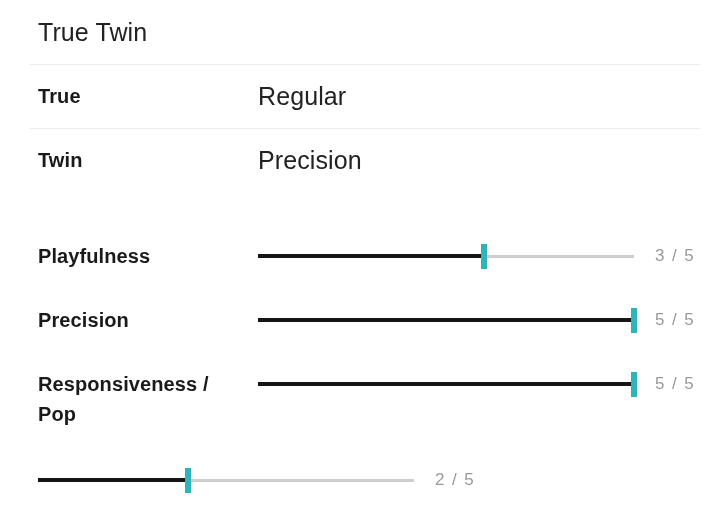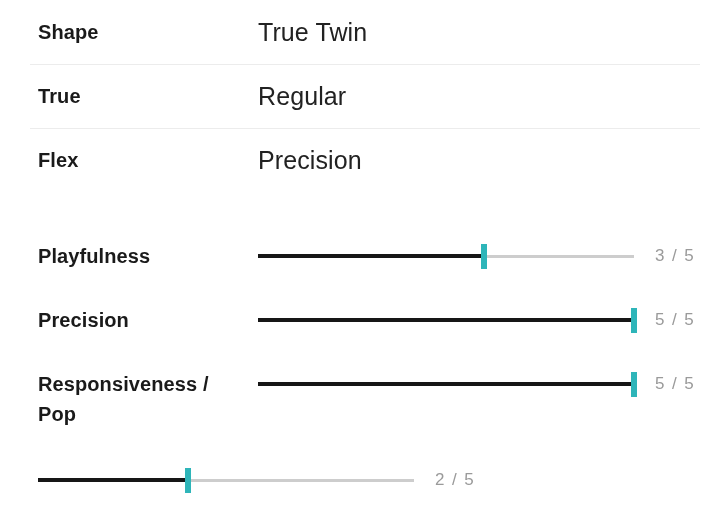--- a/index.html
+++ b/index.html
@@ -141,31 +141,30 @@
   }
 </style>
 </head>
 <body>
 
 <div class="sheet">
 
   <div class="spec-list">
 
     <div class="spec-row">
-      <div class="spec-label">Shape</div>
       <div class="spec-value">True Twin</div>
     </div>
 
     <div class="spec-row">
       <div class="spec-label">True</div>
       <div class="spec-value">Regular</div>
     </div>
 
     <div class="spec-row">
-      <div class="spec-label">Flex</div>
+      <div class="spec-label">Twin</div>
       <div class="spec-value">Precision</div>
     </div>
 
   </div>
 
   <div class="rating-list">
 
     <div class="rating-row">
       <div class="rating-inner">
         <div class="rating-label">Playfulness</div>

